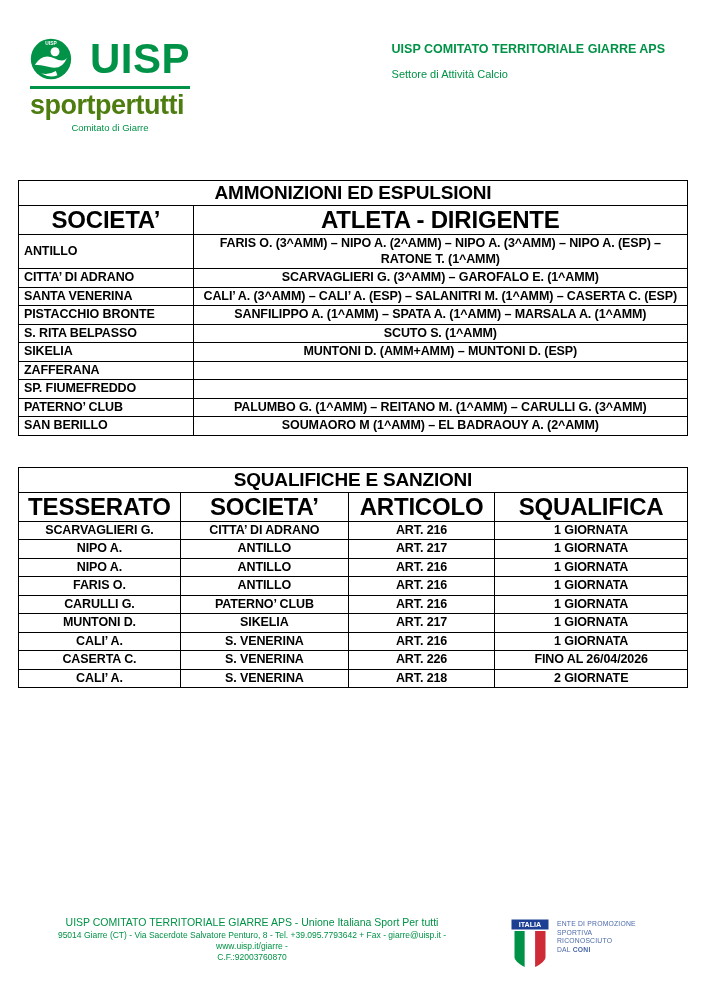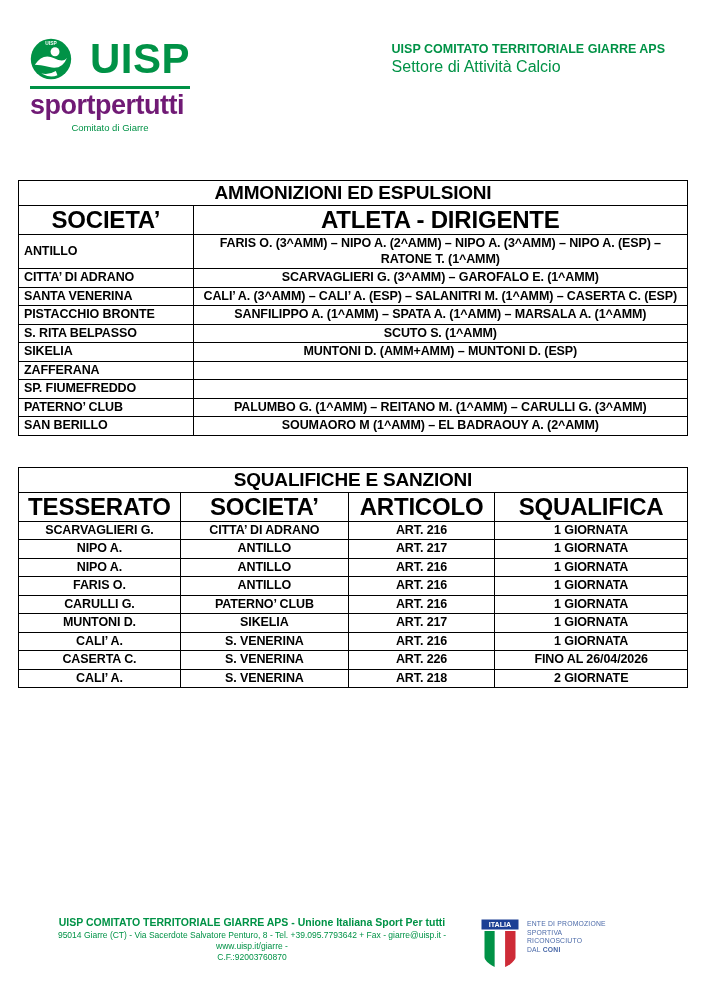--- a/index.html
+++ b/index.html
@@ -9,27 +9,27 @@
     font-family:"Liberation Sans", sans-serif; color:#000;
   }
   .page { position:absolute; inset:0; background:#fff; overflow:hidden; }
 
   
   .logo { position:absolute; left:30px; top:34px; width:160px; }
   .logo-top { display:flex; align-items:center; gap:18px; }
   .logo-brand { font-size:42px; font-weight:bold; color:#009246; letter-spacing:0.5px; line-height:48px; }
   .logo-word {
     margin-top:2px; border-top:3px solid #009246; padding-top:1px;
-    font-size:27px; font-weight:bold; color:#701a75; letter-spacing:-0.5px; text-align:left;
+    font-size:27px; font-weight:bold; color:#4d7c0f; letter-spacing:-0.5px; text-align:left;
   }
   .logo-committee { font-size:9.5px; color:#009246; text-align:center; margin-top:1px; }
 
   .org-header { position:absolute; right:42px; top:42px; text-align:left; }
   .org-title { font-size:12.5px; font-weight:bold; color:#009246; }
-  .org-subtitle { font-size:16px; color:#009246; margin-top:2px; }
+  .org-subtitle { font-size:11px; color:#009246; margin-top:12px; }
 
   
   table.doc-table {
     border-collapse:collapse; table-layout:fixed;
     width:670px; margin-left:18px;
   }
   #table1 { margin-top:180px; }
   #table2 { margin-top:31px; }
   .doc-table th, .doc-table td { border:1.5px solid #000; }
   .tbl-title {
@@ -43,25 +43,25 @@
   .doc-table td {
     font-size:12.5px; font-weight:bold; line-height:15.5px;
     padding:1px 4px; height:17px; text-align:center; letter-spacing:-0.1px;
   }
   #table1 td.c0 { text-align:left; padding-left:5px; }
 
   
   .footer-text {
     position:absolute; left:28px; top:916px; width:448px; text-align:center; color:#009246;
   }
-  .footer-line1 { font-size:10.5px; font-weight:bold; }
+  .footer-line1 { font-size:10.5px; font-weight:normal; }
   .footer-line2, .footer-line3 { font-size:8.5px; line-height:11px; margin-top:2px; }
   .footer-line3 { margin-top:0; }
 
-  .coni-badge { position:absolute; left:480px; top:918px; display:flex; align-items:flex-start; gap:7px; }
+  .coni-badge { position:absolute; left:510px; top:918px; display:flex; align-items:flex-start; gap:7px; }
   .coni-text { font-size:6.8px; line-height:8.5px; color:#4a69a8; letter-spacing:0.2px; padding-top:2px; }
   .coni-text .bold { font-weight:bold; }
 </style>
 </head>
 <body>
 
 <div class="page">
 
   <div class="logo">
     <div class="logo-top">

